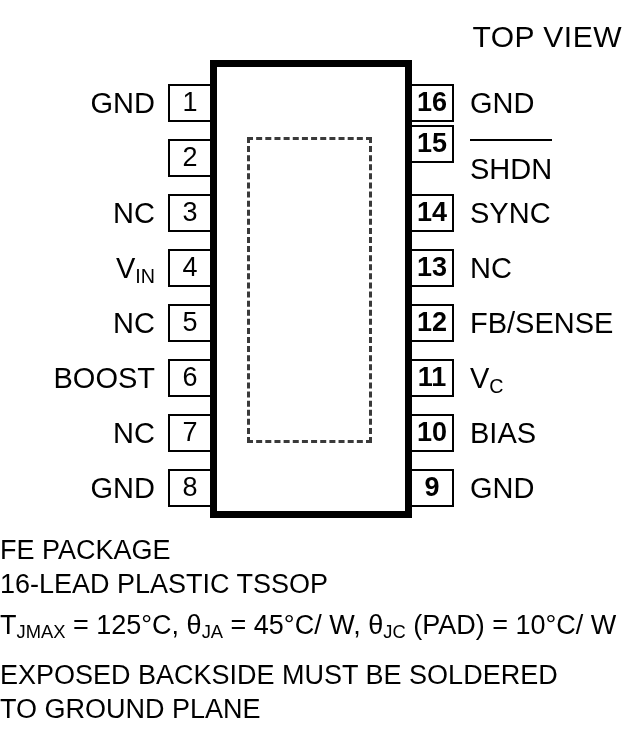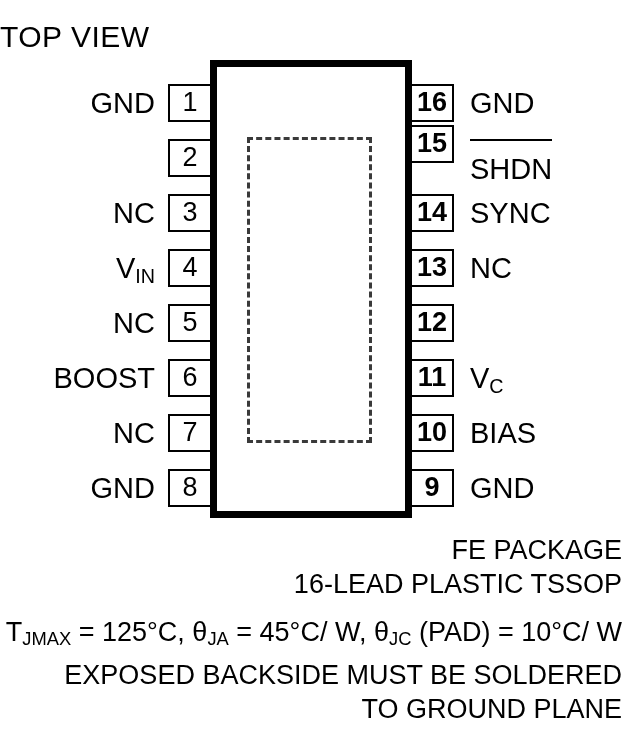--- a/index.html
+++ b/index.html
@@ -23,21 +23,21 @@
     width: 622px;
     height: 740px;
   }
 
   
   .top-view-title {
     position: absolute;
     left: 0;
     top: 20px;
     width: 622px;
-    text-align: left;
+    text-align: right;
     font-size: 30px;
     letter-spacing: 0.5px;
     line-height: 34px;
     white-space: nowrap;
   }
 
   
   .pkg-body {
     position: absolute;
     left: 210px;
@@ -110,39 +110,38 @@
     border-top: 2.5px solid #000000;
     padding-top: 14px;
     line-height: 1.0;
   }
 
   
   .caption {
     position: absolute;
     left: 0;
     width: 622px;
-    text-align: right;
+    text-align: left;
     white-space: nowrap;
   }
   .caption-pkg {
     top: 533px;
     font-size: 27px;
     line-height: 34px;
     font-stretch: condensed;
   }
   .caption-lead {
     top: 567px;
     font-size: 27px;
     line-height: 34px;
   }
   .caption-thermal {
     top: 608px;
     font-size: 27px;
     line-height: 34px;
-    margin-top: 7px;
   }
   .caption-note1 {
     top: 658px;
     font-size: 27px;
     line-height: 34px;
   }
   .caption-note2 {
     top: 692px;
     font-size: 27px;
     line-height: 34px;
@@ -194,20 +193,21 @@
   <div class="pin-box right" style="top:125px">15</div>
   <div class="pin-label right" style="top:139px"><span class="overbar">SHDN</span></div>
 
   <div class="pin-box right" style="top:194px">14</div>
   <div class="pin-label right" style="top:194px">SYNC</div>
 
   <div class="pin-box right" style="top:249px">13</div>
   <div class="pin-label right" style="top:249px">NC</div>
 
   <div class="pin-box right" style="top:304px">12</div>
+  <div class="pin-label right" style="top:304px">FB/SENSE</div>
 
   <div class="pin-box right" style="top:359px">11</div>
   <div class="pin-label right" style="top:359px"><span>V</span><sub>C</sub></div>
 
   <div class="pin-box right" style="top:414px">10</div>
   <div class="pin-label right" style="top:414px">BIAS</div>
 
   <div class="pin-box right" style="top:469px">9</div>
   <div class="pin-label right" style="top:469px">GND</div>
 

